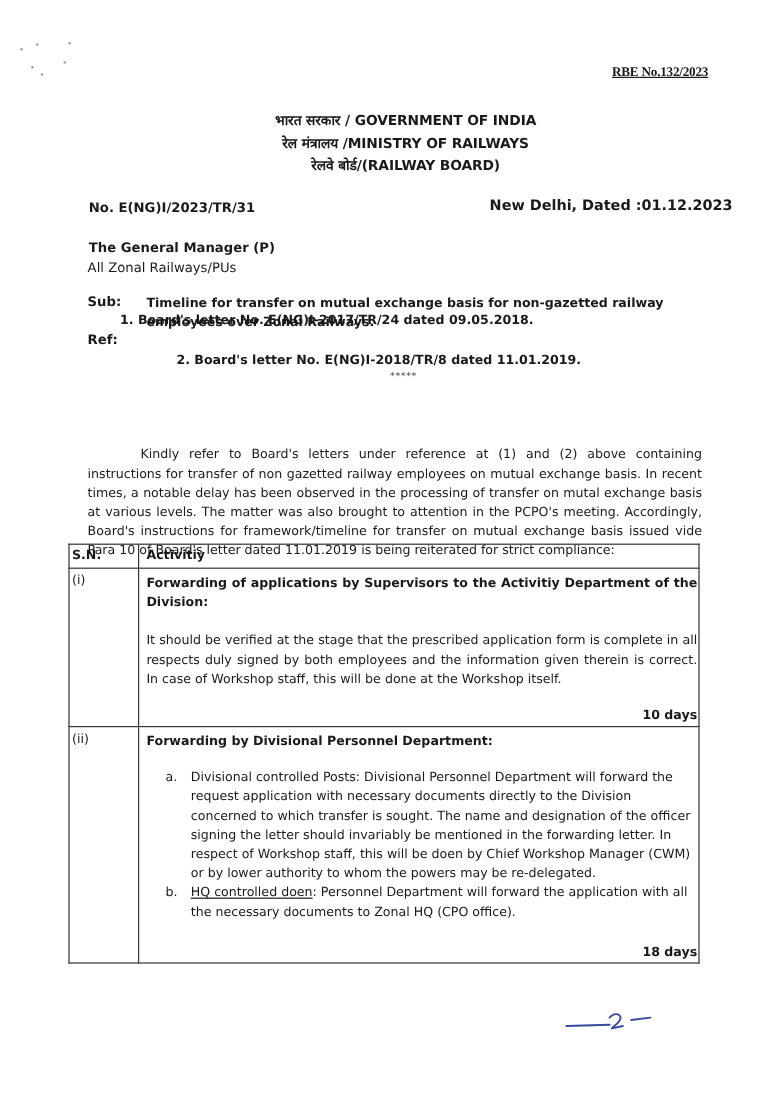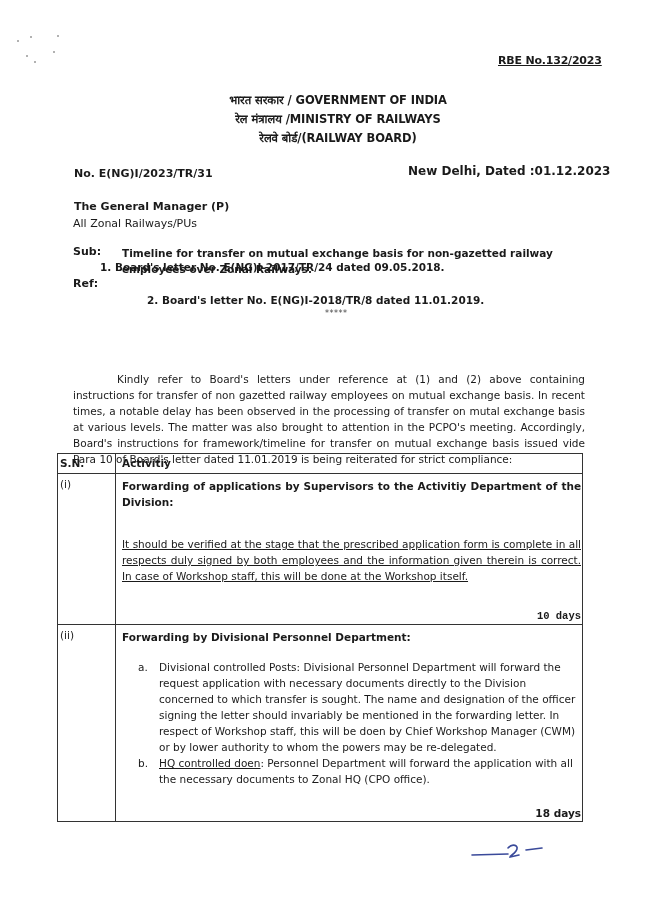--- a/index.html
+++ b/index.html
@@ -1,21 +1,21 @@
 <!DOCTYPE html>
 <html><head>
   <meta charset="utf-8">
   <style>
     html, body { margin: 0; padding: 0; }
     body {
       width: 650px; height: 919px; background: #ffffff; position: relative; overflow: hidden;
       font-family: "DejaVu Sans", sans-serif; color: #1a1a1a;
     }
     .abs { position: absolute; white-space: nowrap; }
-    .rbe { left: 498px; top: 54px; font-size: 11px; font-weight: bold; text-decoration: underline; letter-spacing: -0.2px; }
+    .rbe { left: 510px; top: 54px; font-size: 11px; font-weight: bold; text-decoration: underline; letter-spacing: -0.2px; font-family: Liberation Serif, serif; }
     .hdr { left: 0; width: 650px; text-align: center; font-size: 11.5px; font-weight: bold; letter-spacing: -0.1px; }
     .hdr1 { top: 92px; left: 13px; }
     .hdr2 { top: 111px; left: 13px; }
     .hdr3 { top: 130px; left: 13px; }
     .no { left: 74px; top: 167px; font-size: 11px; font-weight: bold; }
     .dated { left: 408px; top: 164px; font-size: 12px; font-weight: bold; }
     .gm { left: 74px; top: 200px; font-size: 11px; font-weight: bold; }
     .zr { left: 73px; top: 217px; font-size: 11px; }
     .sub-label { left: 73px; top: 245px; font-size: 11px; font-weight: bold; }
     .sub-text { left: 122px; top: 245px; font-size: 10.5px; font-weight: bold; width: 480px; white-space: normal; line-height: 16px; }
@@ -28,23 +28,23 @@
 
     .tbl { position: absolute; left: 57px; top: 453px; width: 526px; border: 1px solid #333; border-collapse: collapse; font-size: 10.5px; }
     .tbl td { border: 1px solid #333; vertical-align: top; padding: 0; }
     .tbl .sn { width: 55px; padding-left: 2px; }
     .tbl .act { padding-left: 6px; padding-right: 1px; }
     .th-row td { height: 19px; line-height: 19px; font-weight: bold; }
     .row1 td { height: 131px; }
     .row2 td { height: 190px; }
     .sn-val { display: block; padding-top: 4px; }
     .act-title { font-weight: bold; line-height: 16px; padding-top: 4px; text-align: justify; }
-    .act-text { line-height: 16px; margin-top: 26px; text-align: justify; text-decoration: underline; }
+    .act-text { line-height: 16px; margin-top: 16px; text-align: justify; }
     .days { text-align: right; font-weight: bold; line-height: 16px; }
-    .row1 .days { margin-top: 24px; font-family: Liberation Mono, monospace; }
+    .row1 .days { margin-top: 14px; }
     .row2 .days { margin-top: 18px; }
     .sublist { margin: 14px 0 0 0; padding: 0; list-style: none; line-height: 16px; }
     .sublist li { position: relative; padding-left: 37px; }
     .sublist .marker { position: absolute; left: 16px; top: 0; }
     .u { text-decoration: underline; }
 
     .page-mark { position: absolute; left: 470px; top: 843px; }
     .speck { position: absolute; width: 2px; height: 2px; background: #999; border-radius: 50%; }
   </style>
 </head>

